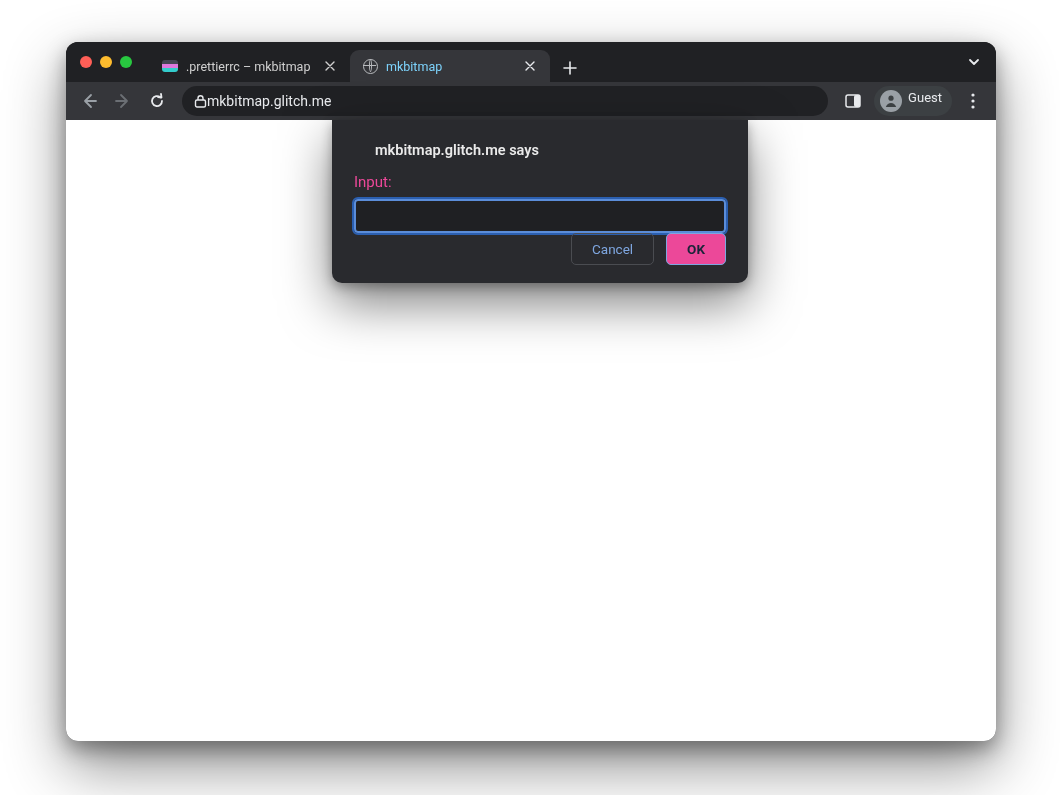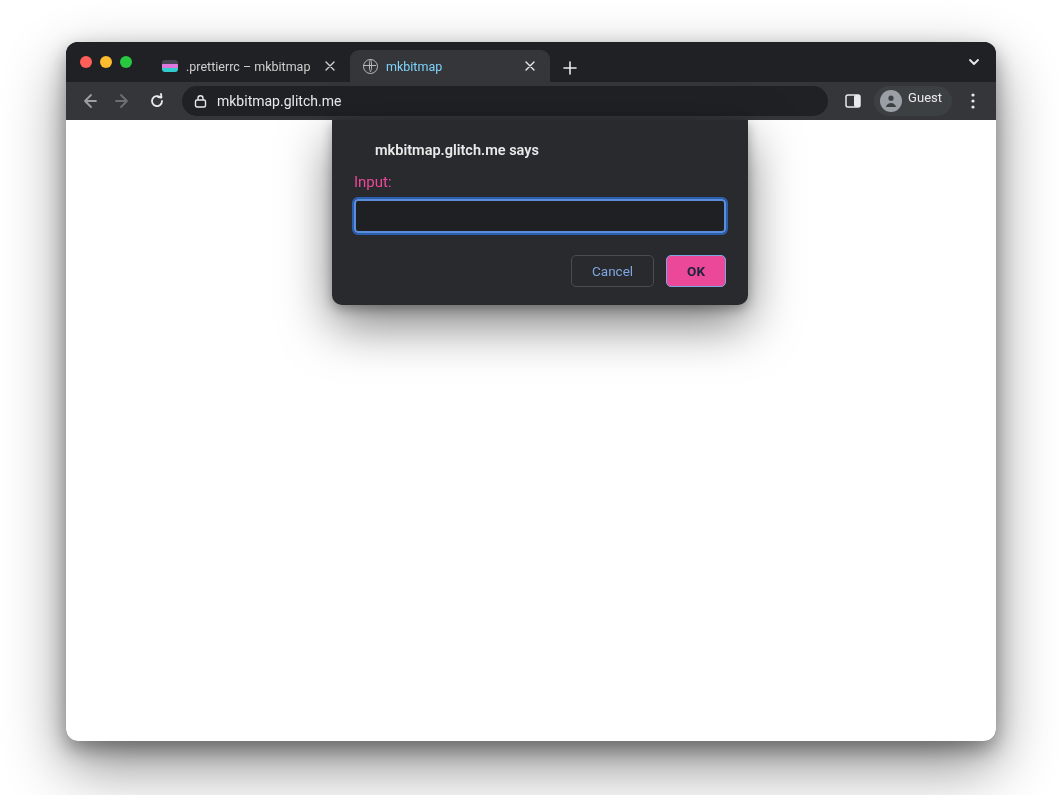--- a/index.html
+++ b/index.html
@@ -100,21 +100,20 @@
     }
     .tbtn.enabled{color:#e8eaed;}
     .omnibox{
       flex:1;
       height:30px;
       background:#202124;
       border-radius:18px;
       display:flex;
       align-items:center;
       padding:0 12px;
-      gap:10px;
       color:#e8eaed;
       font-size:14px;
       margin:0 6px;
     }
     .omnibox .lock{color:#9aa0a6;}
     .right-icons{
       display:flex;align-items:center;gap:6px;
     }
     .guest-chip{
       display:flex;gap:6px;color:#e8eaed;font-size:13px;
@@ -145,21 +144,21 @@
     }
     .alert input[type=text]{
       width:100%;height:34px;border-radius:4px;
       background:#1f2023;
       border:2px solid #5b8dd9;
       outline:2px solid #2b5fb0;
       outline-offset:0;
       color:#fff;padding:0 8px;font-size:14px;
     }
     .alert .actions{
-      display:flex;justify-content:flex-end;gap:12px;margin-top:22px;
+      display:flex;justify-content:flex-end;gap:12px;
     }
     .btn{
       height:32px;padding:0 20px;border-radius:5px;font-size:13.5px;display:flex;align-items:center;justify-content:center;
       border:1px solid #4a4c51;color:#7ea6e0;background:transparent;
     }
     .btn.primary{
       background:#ec4899;color:#1b2439;border-color:#7ea6e0;font-weight:700;
     }
     svg{display:block;}
     .globe-icon{

